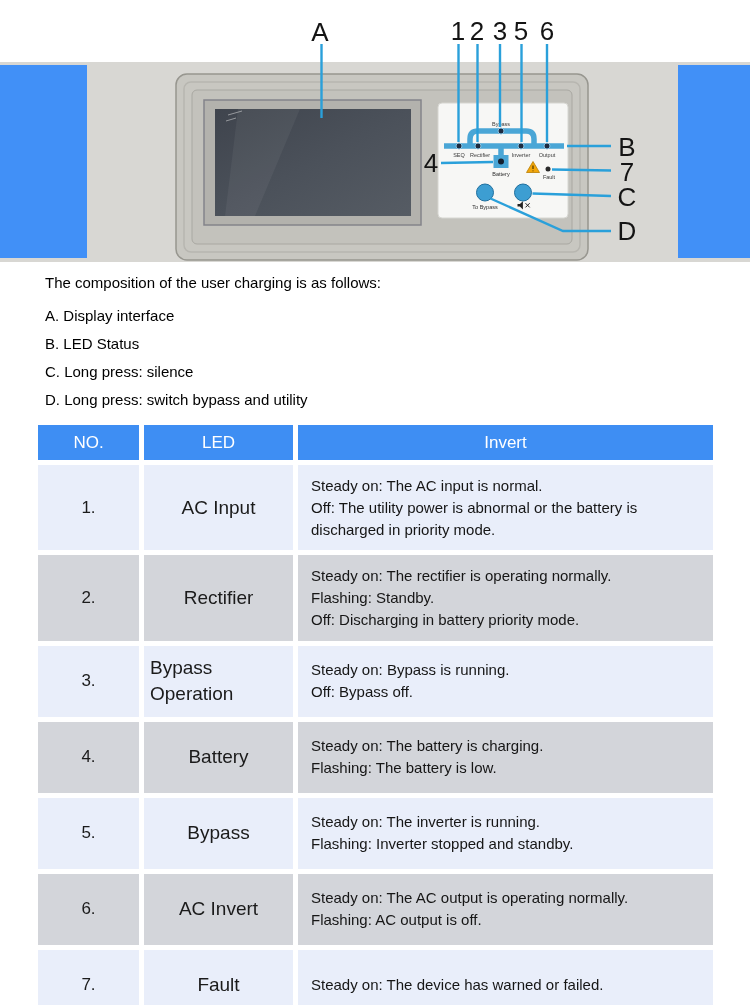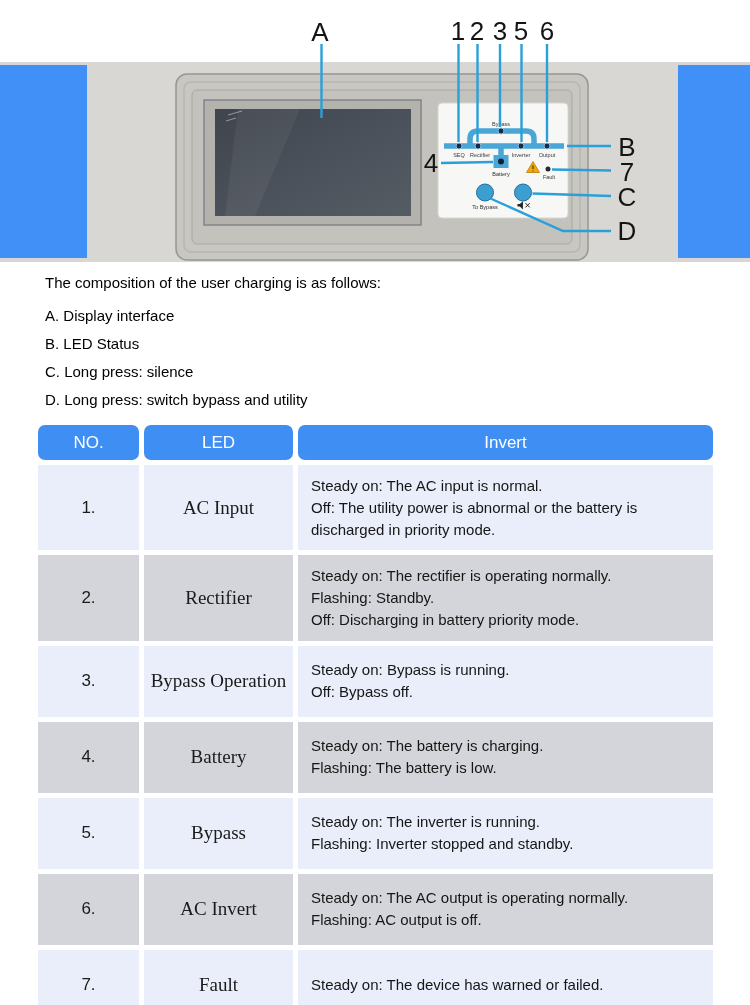--- a/index.html
+++ b/index.html
@@ -19,27 +19,27 @@
     margin:17px 0 0 38px;
     display:grid;
     grid-template-columns:101px 149px 415px;
     grid-template-rows:35px repeat(7,minmax(71px,auto));
     gap:5px;
     background:#ffffff;
     width:675px;
   }
   .th{
     background:#3e8ef3;color:#ffffff;font-size:17px;
-    display:flex;align-items:center;justify-content:center;border-radius:7px;
+    display:flex;align-items:center;justify-content:center;
   }
   .cell{display:flex;align-items:center;}
   .cell.light{background:#e9eefa;}
   .cell.gray{background:#d3d5da;}
   .cell-no{justify-content:center;font-size:17px;color:#1b1b1b;}
-  .cell-led{justify-content:center;text-align:left;font-size:19px;color:#1b1b1b;line-height:1.35;padding:0 6px;font-family:Liberation Serif, serif;}
+  .cell-led{justify-content:center;text-align:left;font-size:19px;color:#1b1b1b;line-height:1.35;padding:0 6px;}
   .cell-status{
     font-size:15px;color:#161616;line-height:1.45;
     padding:10px 16px 10px 13px;white-space:pre-line;text-align:left;
   }
 </style>
 </head>
 <body>
 
 <svg class="hero" width="750" height="266" viewBox="0 0 750 266">
   <defs>

